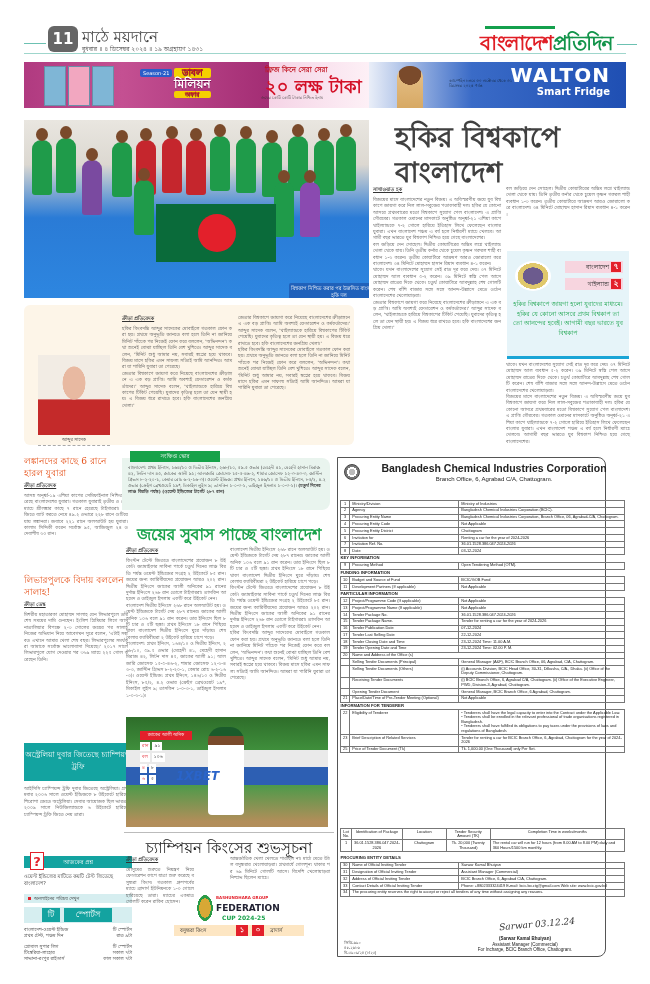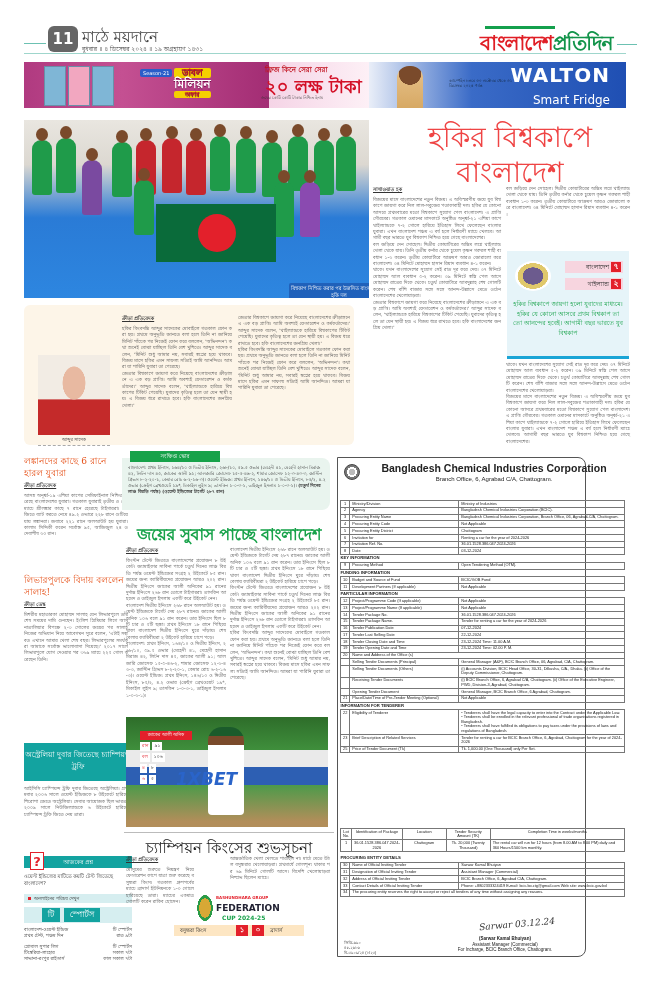--- a/index.html
+++ b/index.html
@@ -24,29 +24,29 @@
 .fridges div:nth-child(2){background:#f2a7c0}
 .season{position:absolute;left:116px;top:7px;font-size:5px;background:#2a5dc9;color:#fff;padding:1px 3px;border-radius:2px}
 .dbl{position:absolute;left:150px;top:6px;color:#fff;font-weight:bold;font-size:12px;text-align:center;line-height:1.1;text-shadow:0 1px 0 #7a0f4c}
 .dbl .y{background:#f5d000;color:#c1121f;padding:0 3px;border-radius:2px;font-size:9px}
 .ad-mid .t1{position:absolute;left:-4px;top:2px;font-size:7px;color:#c1121f;font-weight:bold}
 .ad-mid .t2{position:absolute;left:-4px;top:11px;font-size:18px;color:#d31027;font-weight:bold}
 .ad-mid .t3{position:absolute;left:-8px;top:33px;font-size:4px;color:#333}
 .ad-right .woman{position:absolute;left:28px;top:4px;width:26px;height:42px;background:radial-gradient(circle at 50% 18%,#7a4a2b 0 30%,transparent 31%),linear-gradient(#e7c28c,#d7a964);border-radius:12px 12px 0 0}
 .ad-right .small{position:absolute;left:80px;top:16px;font-size:4px;color:#123;line-height:1.3}
 .walton{position:absolute;right:16px;top:3px;color:#fff;font-weight:bold;font-size:20px;letter-spacing:1px;font-family:"DejaVu Sans",sans-serif;text-align:right;line-height:1}
-.walton small{display:block;font-size:12px;font-weight:normal;letter-spacing:0;margin-top:9px}
+.walton small{display:block;font-size:10px;font-weight:bold;letter-spacing:0;margin-top:2px}
 
 .photo{position:absolute;left:24px;top:120px;width:345px;height:178px;background:linear-gradient(#e9e6e0 0,#dcd8d1 25%,#2a7bd6 55%,#2d86e0 100%);overflow:hidden}
 .player{position:absolute;width:20px;height:55px;background:#1f9b4a;border-radius:9px 9px 3px 3px}
 .player:before{content:"";position:absolute;left:4px;top:-12px;width:12px;height:13px;border-radius:50%;background:#7a4a2b}
 .flag{position:absolute;left:132px;top:84px;width:120px;height:58px;background:#0a6b3a}
 .flag:after{content:"";position:absolute;left:42px;top:10px;width:38px;height:38px;border-radius:50%;background:#e3202b}
 .caption{position:absolute;left:265px;top:163px;width:100px;height:18px;background:rgba(30,90,180,.85);color:#fff;font-size:5px;text-align:center;padding-top:2px;border-radius:2px;line-height:1.3}
-.headline{position:absolute;left:395px;top:120px;width:230px;text-align:center;color:#ef4444;font-size:28px;font-weight:normal;line-height:1.25;font-family:"DejaVu Serif",serif}
+.headline{position:absolute;left:395px;top:120px;width:230px;text-align:left;color:#404040;font-size:28px;font-weight:bold;line-height:1.25;font-family:"DejaVu Serif",serif}
 .byline{font-size:5px;font-weight:bold;text-decoration:underline;color:#333;margin-bottom:3px}
 .body{font-size:4.6px;line-height:6.4px;color:#555;text-align:justify;word-break:break-all}
 .col{position:absolute}
 
 .scorebox{position:absolute;left:507px;top:251px;width:122px;height:108px;background:#e6f4f9}
 .scorebox .bar{position:absolute;left:0;bottom:0;width:100%;height:3px;background:#1ba5d6}
 .emblem{position:absolute;left:8px;top:10px;width:36px;height:30px;border-radius:50%;background:radial-gradient(ellipse,#6c5b8e 0 40%,#e0c86b 41% 60%,#fff 61%)}
 .srow{position:absolute;left:58px;width:58px;height:12px;background:#f7d5df;font-size:6px;text-align:right;padding-right:14px;line-height:12px;color:#333}
 .srow .n{position:absolute;right:2px;top:1px;width:10px;height:10px;background:#e3202b;color:#fff;font-weight:bold;text-align:center;line-height:10px;font-size:8px}
 .squote{position:absolute;left:6px;top:48px;width:110px;text-align:center;font-size:6.2px;line-height:9.5px;color:#17a24a}
@@ -58,21 +58,21 @@
 
 .lh{font-size:9px;color:#e6521a;line-height:12px;font-family:"DejaVu Serif",serif}
 .aussie{position:absolute;left:24px;top:743px;width:108px;height:38px;background:#13a3a0;color:#fff;font-size:7.5px;text-align:center;line-height:12px;padding-top:6px;font-family:"DejaVu Serif",serif}
 .qhdr{position:absolute;left:24px;top:856px;width:108px;height:12px;background:#13a3a0;color:#fff;font-size:5.5px;text-align:center;line-height:12px}
 .qicon{position:absolute;left:30px;top:852px;width:14px;height:18px;background:#fff;border:1px solid #e3202b;color:#e3202b;font-weight:bold;font-size:13px;text-align:center;line-height:17px}
 .vote{position:absolute;left:24px;top:894px;width:108px;height:9px;background:#d6eef0;font-size:4.5px;line-height:9px;padding-left:10px;color:#333}
 .vote:before{content:"";position:absolute;left:4px;top:3px;width:3px;height:3px;background:#e3202b}
 .tsports{position:absolute;left:24px;top:907px;width:108px;height:16px;background:#d6eef0}
 .tsports .a,.tsports .b{position:absolute;top:1px;height:14px;background:#13a3a0;color:#fff;font-size:8px;text-align:center;line-height:14px}
 .tsports .a{left:18px;width:18px}
-.tsports .b{left:40px;width:36px}
+.tsports .b{left:40px;width:48px}
 .sched{position:absolute;left:24px;width:108px;font-size:4.6px;line-height:6.2px;color:#333}
 .sched .r{position:absolute;right:0;text-align:right}
 
 .scorecard{position:absolute;left:122px;top:458px;width:208px;height:52px;background:#e9f4ee;border-radius:0 8px 8px 0}
 .sc-tab{position:absolute;left:130px;top:451px;width:90px;height:11px;background:#17a24a;color:#fff;font-size:5.5px;line-height:11px;text-align:center}
 .sc-text{position:absolute;left:128px;top:465px;width:198px;font-size:4.4px;line-height:6px;color:#333}
 .sc-text b{font-weight:bold}
 .h2green{position:absolute;left:124px;top:522px;width:210px;text-align:center;font-size:16px;color:#17a24a;font-family:"DejaVu Serif",serif;font-weight:bold;white-space:nowrap;letter-spacing:-0.3px}
 
 .cphoto{position:absolute;left:126px;top:717px;width:202px;height:110px;background:linear-gradient(#2e6d2a 0,#3f8f3c 30%,#eaeaea 30%,#eaeaea 45%,#2d5fb3 45%,#2d5fb3 62%,#4d9a4a 62%,#b28e5a 95%)}
@@ -85,21 +85,21 @@
 .stat .row span:first-child{color:#e3202b}
 .champ{position:absolute;left:124px;top:832px;width:210px;text-align:center;font-size:15px;color:#222;font-family:"DejaVu Serif",serif;border-top:1px solid #bbb;padding-top:3px}
 .fed{position:absolute;left:196px;top:889px;width:86px;height:50px}
 .fed .logo1{position:absolute;left:0;top:4px;width:18px;height:30px;border-radius:50%;background:radial-gradient(#d7a835 0 45%,#2a9a46 46% 60%,#fff 61%)}
 .fed .t1{position:absolute;left:20px;top:6px;font-size:4px;color:#e3202b;font-weight:bold}
 .fed .t2{position:absolute;left:20px;top:14px;font-size:9px;font-weight:bold;color:#223}
 .fed .t3{position:absolute;left:26px;top:25px;font-size:6px;font-weight:bold;color:#17a24a}
 .fed .score{position:absolute;left:-22px;top:36px;width:130px;height:11px;background:#fde6c3;font-size:5px;line-height:11px}
 .fed .score .n{position:absolute;top:0;width:12px;height:11px;background:#e3202b;color:#fff;text-align:center;font-size:7px;font-weight:bold}
 
-.tender{position:absolute;left:337px;top:457px;width:249px;height:500px;border:1px solid #555;border-radius:0 8px 8px 0;font-family:"Liberation Sans",sans-serif;color:#222}
+.tender{position:absolute;left:337px;top:457px;width:269px;height:500px;border:1px solid #555;border-radius:0 8px 8px 0;font-family:"Liberation Sans",sans-serif;color:#222}
 .t-seal{position:absolute;left:6px;top:6px;width:16px;height:16px;border-radius:50%;border:1px solid #444;background:radial-gradient(#bbb 0 30%,#fff 31% 50%,#777 51%)}
 .t-org{position:absolute;left:26px;top:4px;width:260px;text-align:center;font-size:10.5px;font-weight:bold}
 .t-addr{position:absolute;left:26px;top:18px;width:260px;text-align:center;font-size:6px}
 .t-title{position:absolute;left:1px;top:30px;width:287px;text-align:center;font-size:8px;font-weight:bold;text-decoration:underline;white-space:nowrap}
 table.tt{position:absolute;left:2px;width:285px;border-collapse:collapse;font-size:3.9px;line-height:4.6px}
 table.tt td{border:0.5px solid #777;padding:0.6px 2px;vertical-align:top}
 table.tt td.n{width:9px;text-align:center}
 table.tt td.k{width:109px}
 table.tt tr.sec td{border:none;font-weight:bold;font-size:4.2px;padding:1px 0}
 .sig{position:absolute;right:30px;top:461px;font-size:9px;color:#333;font-family:"DejaVu Serif",serif;font-style:italic;transform:rotate(-5deg)}
@@ -280,21 +280,21 @@
       </div>
     <div class="row">
         <span>৪</span>
         <span>৮</span>
       </div>
     <div class="row">
         <span>৬</span>
         <span>৫</span>
       </div>
   </div>
-  <div style="position:absolute;left:50px;top:52px;font-size:17px;font-weight:bold;color:#2a64c9;font-style:italic">1XBET</div>
+  <div style="position:absolute;left:50px;top:52px;font-size:12px;font-weight:bold;color:#2a64c9;font-style:italic">1XBET</div>
 </div>
 
 <div class="champ">চ্যাম্পিয়ন কিংসের শুভসূচনা</div>
 <div class="col" style="left:126px;top:856px;width:100px">
   <div class="byline">ক্রীড়া প্রতিবেদক</div>
   <div class="body" style="width:68px">মৌসুমের শুরুতে নিয়ন্ত্রণ নিয়ে ফেডারেশন কাপে যাত্রা শুরু করেছে বসুন্ধরা কিংস। গতকাল গ্রুপপর্বের ম্যাচে ব্রাদার্স ইউনিয়নকে ১-০ গোলে হারিয়েছে তারা। ম্যাচের একমাত্র গোলটি করেন রাকিব হোসেন।</div>
 </div>
 <div class="col" style="left:230px;top:856px;width:100px">
   <div class="body">আন্তর্জাতিক খেলা খেলতে পারছিল না। মাঠে মেতে উঠল বসুন্ধরার খেলোয়াড়রা। প্রথমার্ধে গোলশূন্য থাকার পর ৬৯ মিনিটে গোলটি আসে। বিদেশি খেলোয়াড়রা নিষ্প্রভ ছিলেন ম্যাচে।</div>
 </div>

